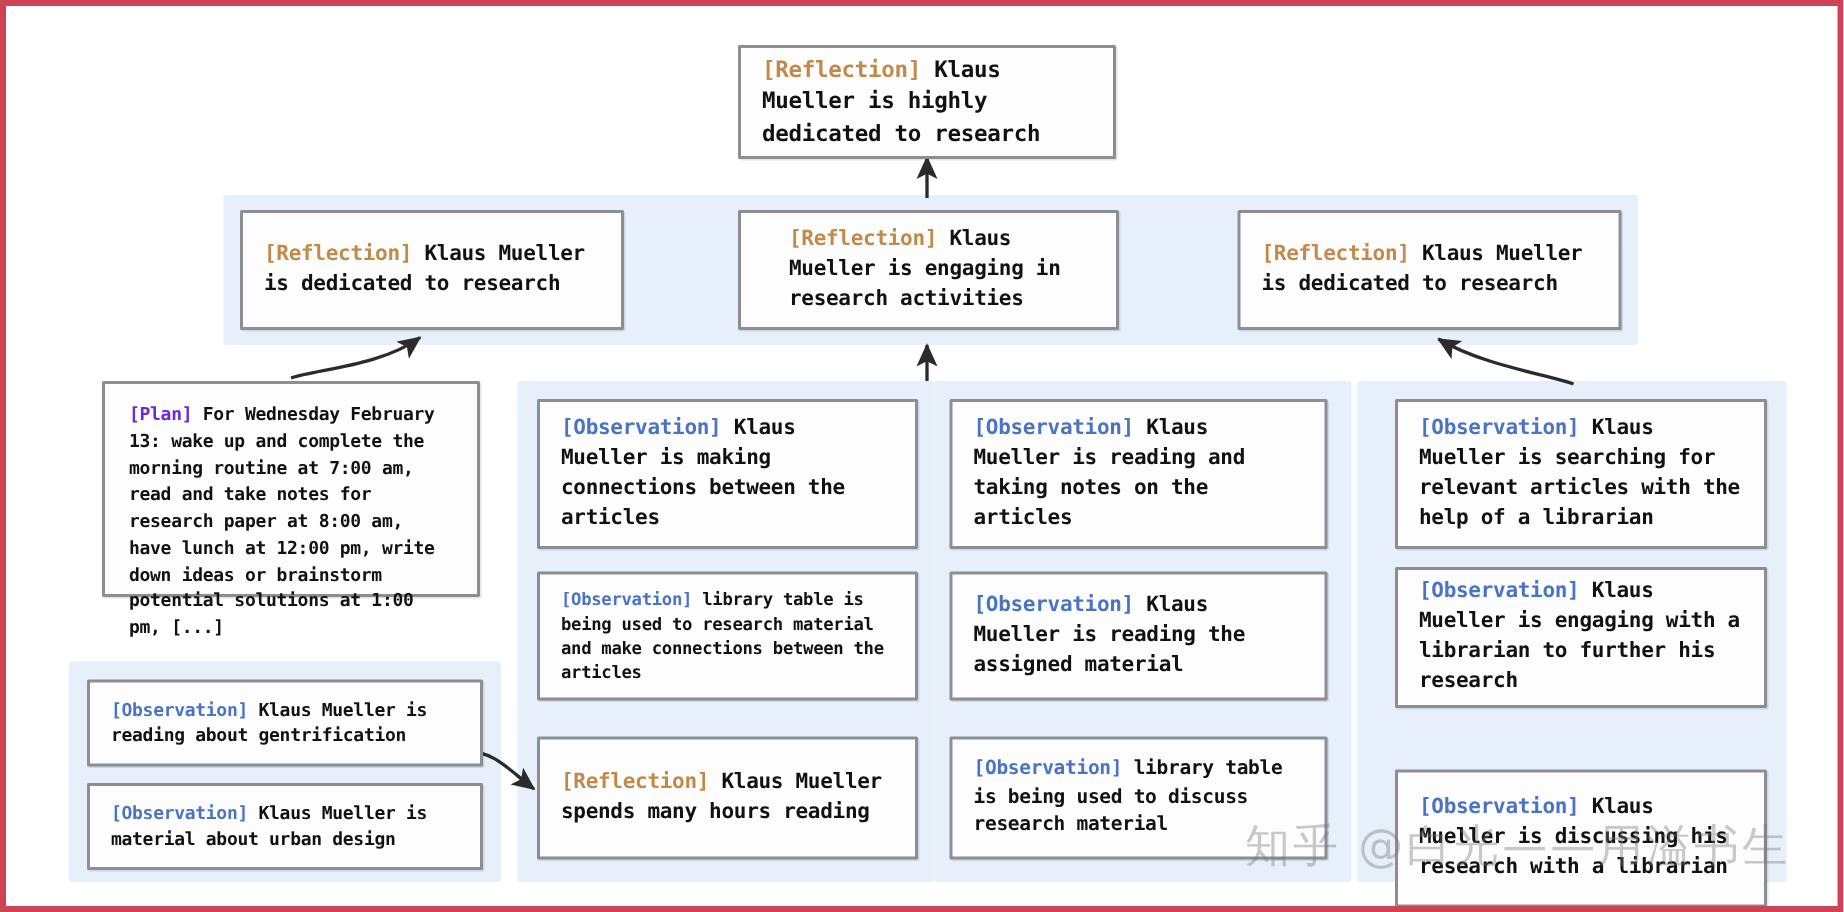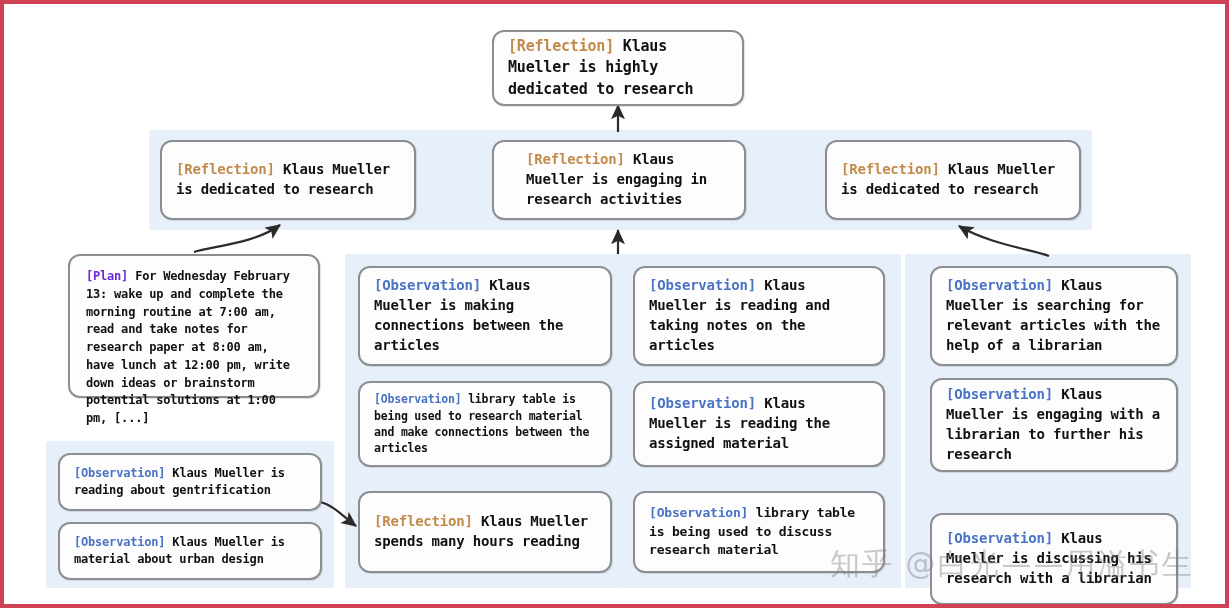--- a/index.html
+++ b/index.html
@@ -19,21 +19,21 @@
   }
   .panel {
     position: absolute;
     background: #e7effa;
     border-radius: 2px;
   }
   .node {
     position: absolute;
     background: #fdfdfd;
     border: 2px solid #8b8e93;
-    border-radius: 12px;
+    border-radius: 1px;
     box-sizing: border-box;
     box-shadow: 1px 1px 0 rgba(0,0,0,0.10);
     padding: 10px 14px;
     color: #111111;
     font-weight: bold;
     line-height: 1.42;
     letter-spacing: -0.2px;
     display: flex;
     align-items: center;
   }

